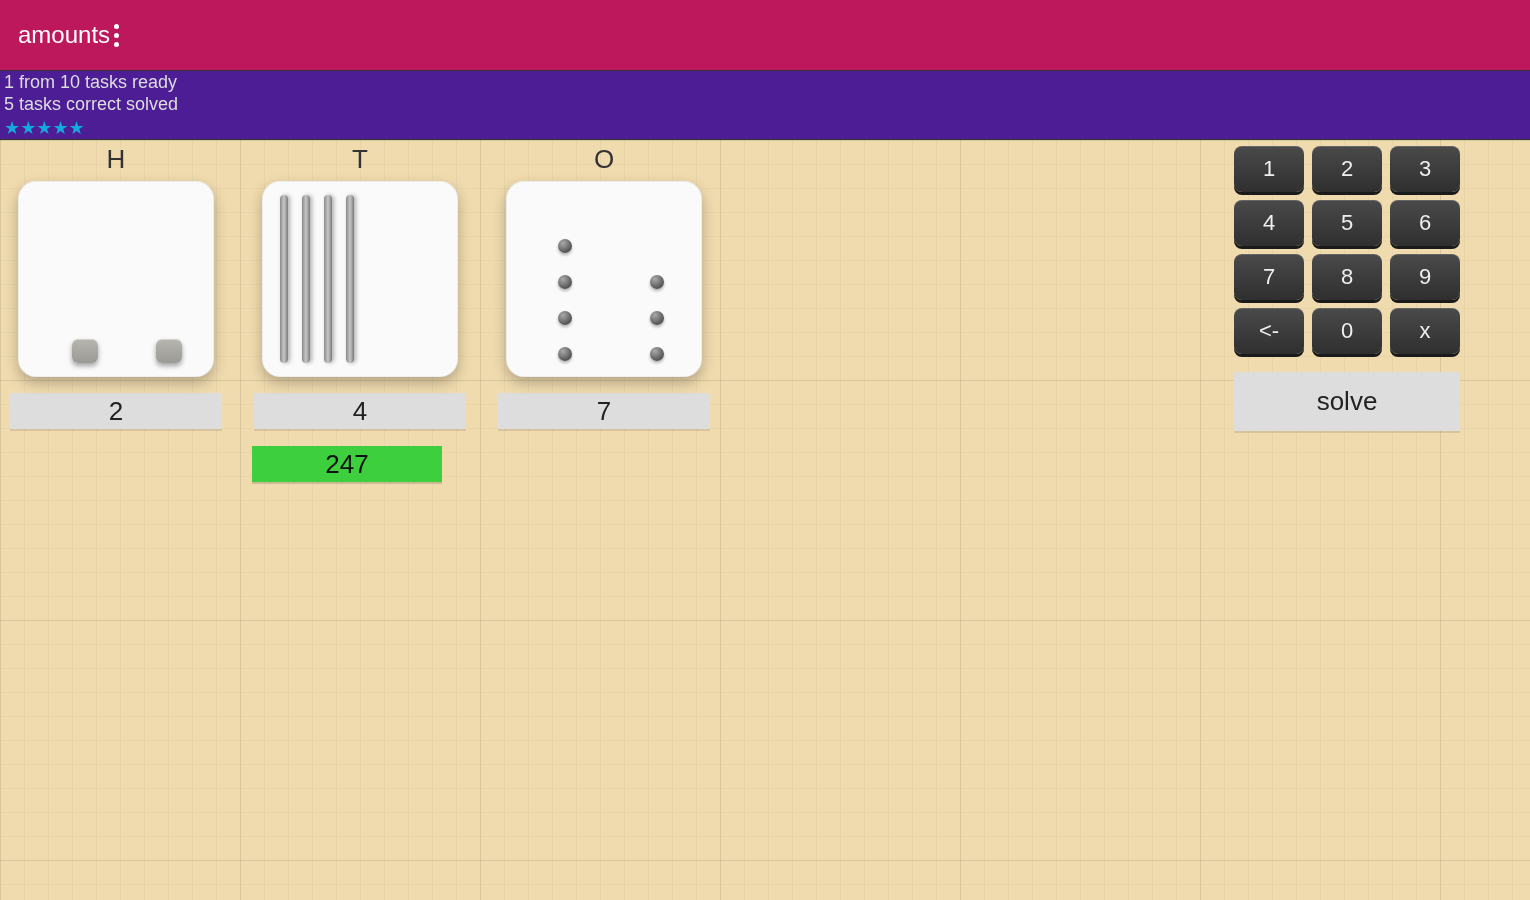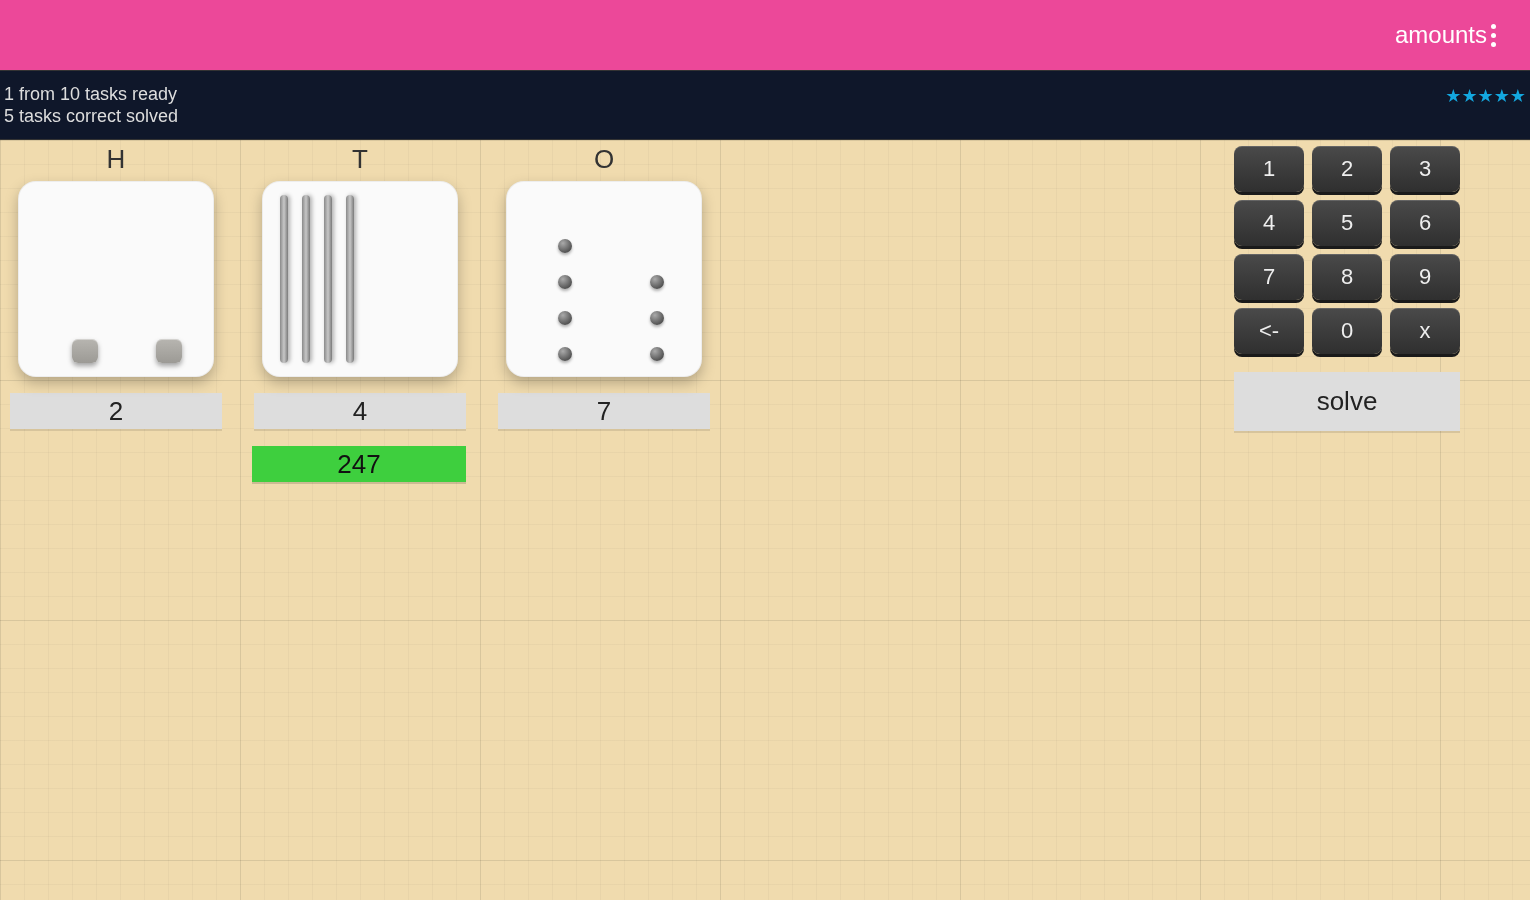--- a/index.html
+++ b/index.html
@@ -1,34 +1,34 @@
 <!DOCTYPE html>
 <html><head>
 <meta charset="utf-8">
 <style>
   * { box-sizing: border-box; margin: 0; padding: 0; }
   html, body { width: 1530px; height: 900px; overflow: hidden; font-family: Arial, Helvetica, sans-serif; }
   body { background: #f0dbae; }
 
   .header {
-    background: #ec4899;
+    background: #be185d;
     height: 70px;
     display: flex;
     align-items: center;
-    justify-content: flex-end;
-    padding: 0 30px;
+    justify-content: flex-start;
+    padding: 0 18px;
   }
   .header-title { color: #fff; font-size: 24px; font-weight: 400; }
   .kebab { color:#fff; font-size:22px; line-height:6px; display:flex; flex-direction:column; gap:4px; padding:6px 4px; cursor:pointer; }
   .kebab span { width:5px; height:5px; background:#fff; border-radius:50%; display:block; }
 
   .statusbar {
-    background:#0f172a; color:#ddd; font-size:18px; line-height:22px; padding:12px 4px;
+    background:#4c1d95; color:#ddd; font-size:18px; line-height:22px; padding:0 4px;
     display:flex; justify-content:space-between; align-items:flex-start;
-    border-top:1px solid #333; border-bottom:1px solid #333;
+    border-top:1px solid #333; border-bottom:1px solid #333;flex-direction:column;
   }
   .status-text { display:flex; flex-direction:column; }
   .stars { display:flex; gap:0px; padding-top:2px; }
   .star { color:#13a8e0; font-size:18px; }
 
   .workarea {
     position:relative;
     width:100%; height:calc(900px - 70px - 48px);
     background:
       repeating-linear-gradient(to right, rgba(0,0,0,0.03) 0 1px, transparent 1px 24px),
@@ -73,21 +73,21 @@
   .valuebox {
     margin-top:16px;
     width:212px; height:36px; background:#ddd;
     display:flex; align-items:center; justify-content:center;
     font-size:26px; color:#222;
     box-shadow: 0 2px 0 rgba(0,0,0,0.1);
   }
 
   .answerbox {
     position:absolute; top:306px; left:252px;
-    width:214px; height:36px; background:#3ecf3e;
+    width:190px; height:36px; background:#3ecf3e;
     display:flex; align-items:center; justify-content:center;
     font-size:26px; color:#111;
     box-shadow: 0 2px 0 rgba(0,0,0,0.15);
   }
 
   
   .pad { position:absolute; top:6px; right:70px; display:grid; grid-template-columns:repeat(3,70px); gap:8px 8px; }
   .key {
     height:46px; border-radius:8px; background:linear-gradient(#4a4a4a,#2f2f2f);
     color:#eee; font-size:22px; display:flex; align-items:center; justify-content:center;

